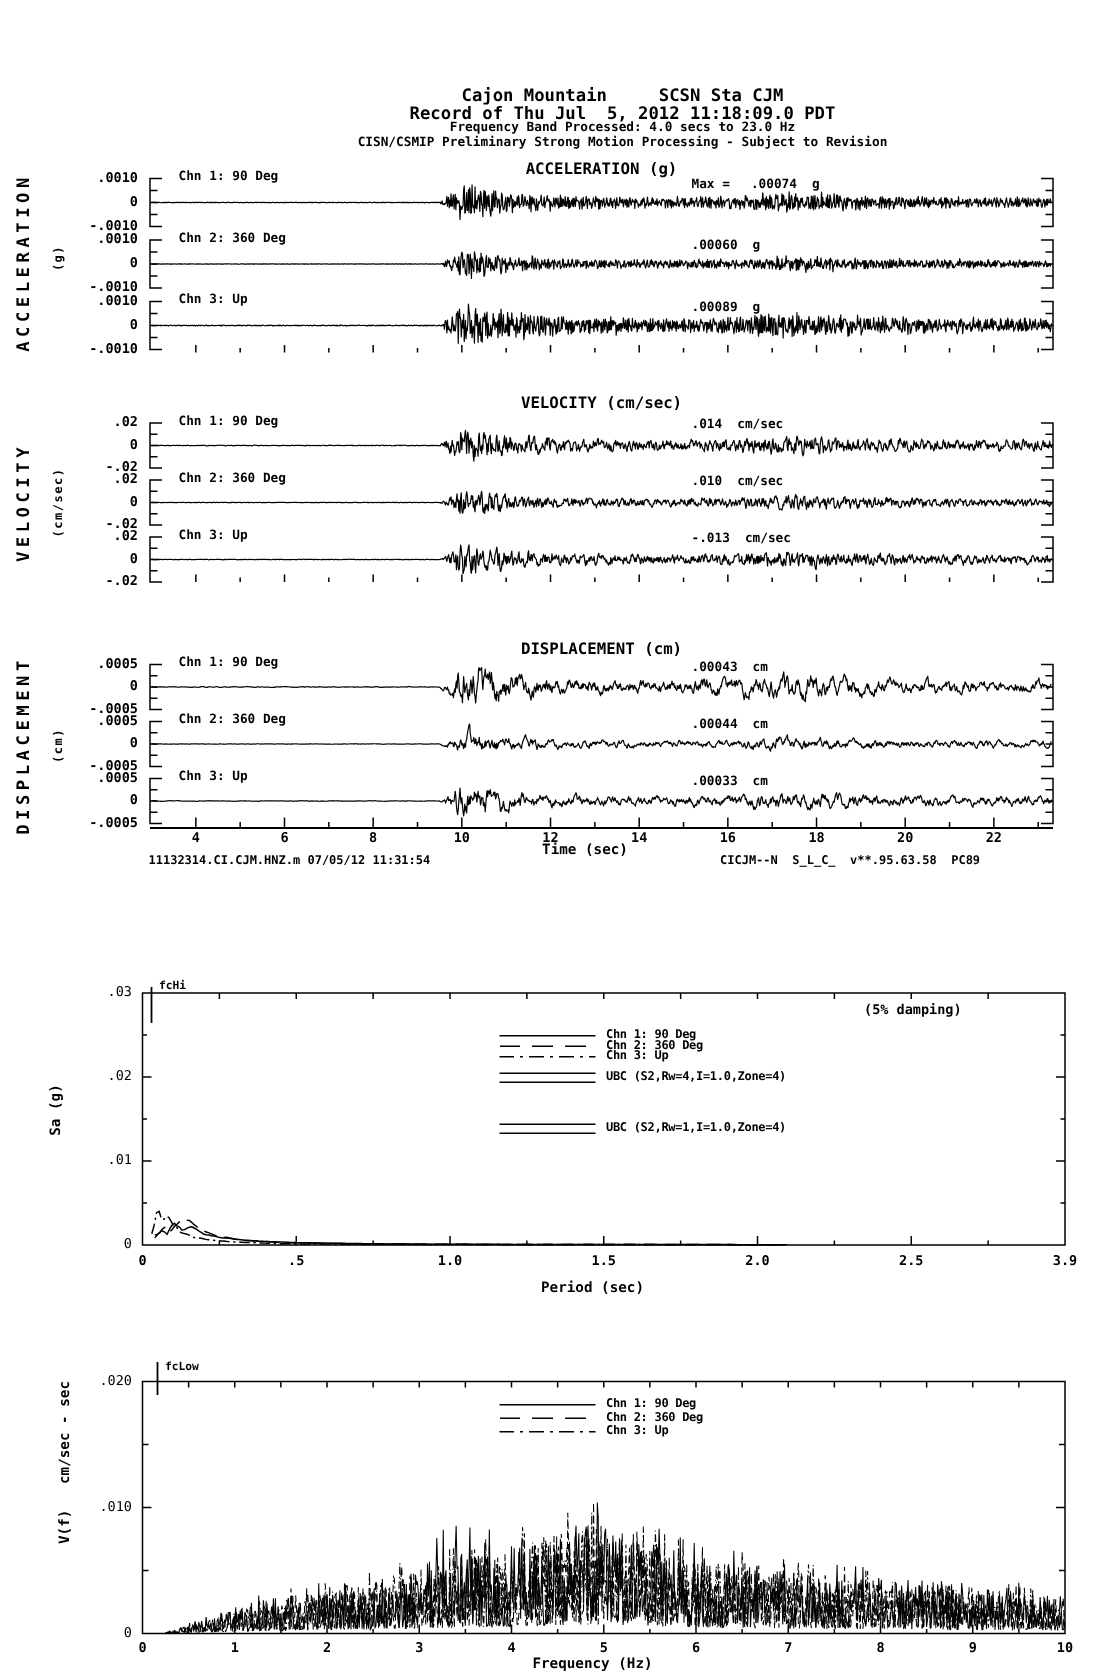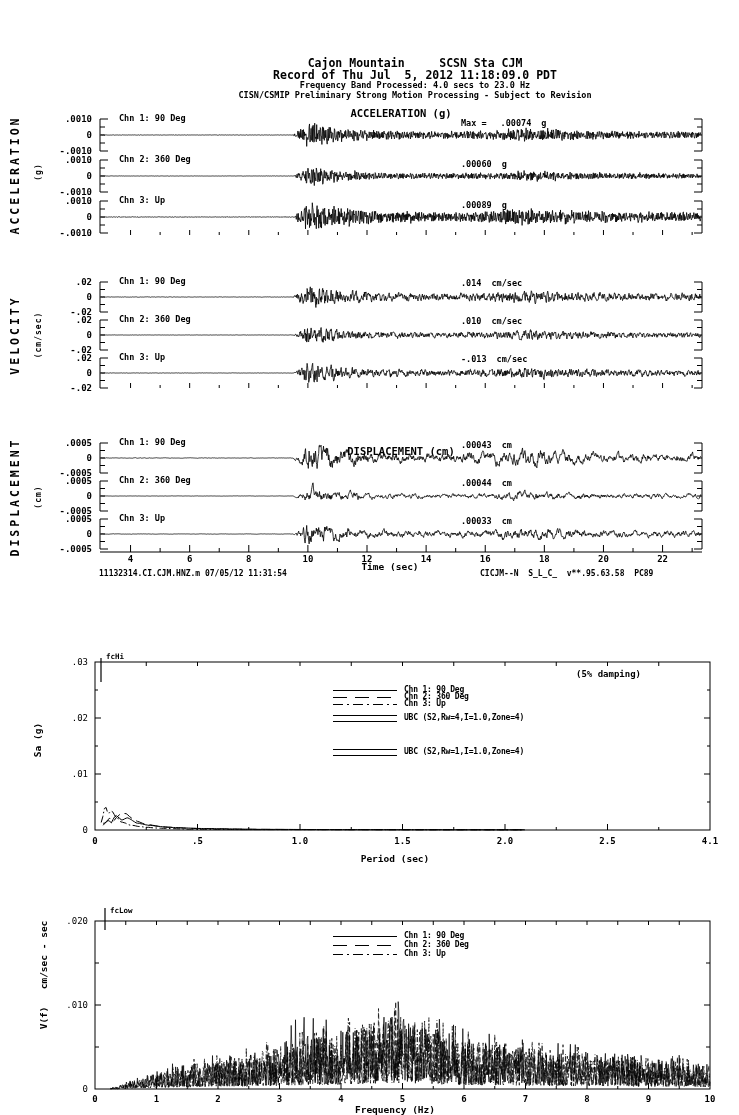--- a/index.html
+++ b/index.html
@@ -106,20 +106,21 @@
       <line x1="390.23645320197045" y1="125" x2="390.23645320197045" y2="120" stroke="#000" stroke-width="1"></line>
       <line x1="419.7931034482758" y1="125" x2="419.7931034482758" y2="122" stroke="#000" stroke-width="1"></line>
       <line x1="449.3497536945813" y1="125" x2="449.3497536945813" y2="120" stroke="#000" stroke-width="1"></line>
       <line x1="478.90640394088666" y1="125" x2="478.90640394088666" y2="122" stroke="#000" stroke-width="1"></line>
       <line x1="508.4630541871921" y1="125" x2="508.4630541871921" y2="120" stroke="#000" stroke-width="1"></line>
       <line x1="538.0197044334975" y1="125" x2="538.0197044334975" y2="122" stroke="#000" stroke-width="1"></line>
       <line x1="567.576354679803" y1="125" x2="567.576354679803" y2="120" stroke="#000" stroke-width="1"></line>
       <line x1="597.1330049261084" y1="125" x2="597.1330049261084" y2="122" stroke="#000" stroke-width="1"></line>
     </svg>
 
+  <div class="sec-title" style="top:263px">VELOCITY (cm/sec)</div>
   <div class="vlab" style="width:90px;left:-30px;top:328px">VELOCITY</div>
   <div class="vlab vlab-sm" style="width:64px;left:7px;top:328px">(cm/sec)</div>
 
   <div class="scl" style="top:282px">.02</div>
   <div class="scl" style="top:297px">0</div>
   <div class="scl" style="top:312px">-.02</div>
   <div class="scl" style="top:320px">.02</div>
   <div class="scl" style="top:335px">0</div>
   <div class="scl" style="top:350px">-.02</div>
   <div class="scl" style="top:358px">.02</div>
@@ -177,21 +178,21 @@
       <line x1="390.23645320197045" y1="116" x2="390.23645320197045" y2="111" stroke="#000" stroke-width="1"></line>
       <line x1="419.7931034482758" y1="116" x2="419.7931034482758" y2="113" stroke="#000" stroke-width="1"></line>
       <line x1="449.3497536945813" y1="116" x2="449.3497536945813" y2="111" stroke="#000" stroke-width="1"></line>
       <line x1="478.90640394088666" y1="116" x2="478.90640394088666" y2="113" stroke="#000" stroke-width="1"></line>
       <line x1="508.4630541871921" y1="116" x2="508.4630541871921" y2="111" stroke="#000" stroke-width="1"></line>
       <line x1="538.0197044334975" y1="116" x2="538.0197044334975" y2="113" stroke="#000" stroke-width="1"></line>
       <line x1="567.576354679803" y1="116" x2="567.576354679803" y2="111" stroke="#000" stroke-width="1"></line>
       <line x1="597.1330049261084" y1="116" x2="597.1330049261084" y2="113" stroke="#000" stroke-width="1"></line>
     </svg>
 
-  <div class="sec-title" style="top:445px">DISPLACEMENT (cm)</div>
+  <div class="sec-title" style="top:427px">DISPLACEMENT (cm)</div>
   <div class="vlab" style="width:130px;left:-50px;top:490px">DISPLACEMENT</div>
   <div class="vlab vlab-sm" style="width:36px;left:21px;top:490px">(cm)</div>
 
   <div class="scl" style="top:443px">.0005</div>
   <div class="scl" style="top:458px">0</div>
   <div class="scl" style="top:473px">-.0005</div>
   <div class="scl" style="top:481px">.0005</div>
   <div class="scl" style="top:496px">0</div>
   <div class="scl" style="top:511px">-.0005</div>
   <div class="scl" style="top:519px">.0005</div>
@@ -322,21 +323,21 @@
       <polyline points="13.2,168.35 14.8,167.95 16.5,166.56 18.1,164.47 19.8,163.29 21.4,163.73 23.0,166.27 24.7,164.90 26.3,162.54 28.0,161.16 29.6,159.62 31.2,158.58 32.9,158.90 34.5,158.50 36.2,158.67 37.8,159.86 39.4,161.45 41.1,162.70 42.7,164.11 44.4,165.15 46.0,165.71 47.6,166.38 49.3,166.90 50.9,167.60 52.6,168.31 54.2,168.94 55.8,169.16 57.5,169.49 59.1,169.73 60.8,169.89 62.4,170.22 64.0,170.50 65.7,170.80 67.3,171.12 69.0,171.39 70.6,171.67 72.2,171.77 73.9,171.88 75.5,171.95 77.2,172.05 78.8,172.17 80.4,172.23 82.1,172.38 83.7,172.43 85.4,172.55 87.0,172.66 88.6,172.78 90.3,172.88 91.9,173.01 93.6,173.09 95.2,173.21 96.8,173.29 98.5,173.34 100.1,173.36 101.8,173.39 103.4,173.42 105.0,173.45 106.7,173.49 108.3,173.52 110.0,173.57 111.6,173.59 113.2,173.62 114.9,173.65 116.5,173.68 118.2,173.70 119.8,173.73 121.4,173.76 123.1,173.80 124.7,173.83 126.4,173.87 128.0,173.89 129.6,173.92 131.3,173.95 132.9,173.98 134.6,174.02 136.2,174.04 137.8,174.07 139.5,174.10 141.1,174.13 142.8,174.17 144.4,174.19 146.0,174.23 147.7,174.26 149.3,174.27 151.0,174.28 152.6,174.29 154.2,174.30 155.9,174.30 157.5,174.31 159.2,174.32 160.8,174.32 162.4,174.33 164.1,174.34 165.7,174.34 167.4,174.35 169.0,174.36 170.6,174.36 172.3,174.37 173.9,174.38 175.6,174.38 177.2,174.39 178.8,174.40 180.5,174.40 182.1,174.41 183.8,174.42 185.4,174.42 187.0,174.43 188.7,174.44 190.3,174.44 192.0,174.45 193.6,174.46 195.2,174.46 196.9,174.47 198.5,174.48 200.2,174.48 201.8,174.49 203.4,174.50 205.1,174.50 206.7,174.51 208.4,174.52 210.0,174.52 211.6,174.53 213.3,174.54 214.9,174.54 216.6,174.55 218.2,174.56 219.8,174.56 221.5,174.57 223.1,174.58 224.8,174.58 226.4,174.59 228.0,174.60 229.7,174.60 231.3,174.61 233.0,174.61 234.6,174.61 236.2,174.61 237.9,174.61 239.5,174.62 241.2,174.62 242.8,174.62 244.4,174.62 246.1,174.62 247.7,174.62 249.4,174.62 251.0,174.62 252.6,174.63 254.3,174.63 255.9,174.63 257.6,174.63 259.2,174.63 260.8,174.63 262.5,174.63 264.1,174.64 265.8,174.64 267.4,174.64 269.0,174.64 270.7,174.64 272.3,174.64 274.0,174.64 275.6,174.64 277.2,174.65 278.9,174.65 280.5,174.65 282.2,174.65 283.8,174.65 285.4,174.65 287.1,174.65 288.7,174.66 290.4,174.66 292.0,174.66 293.6,174.66 295.3,174.66 296.9,174.66 298.6,174.66 300.2,174.67 301.8,174.67 303.5,174.67 305.1,174.67 306.8,174.67 308.4,174.67 310.0,174.67 311.7,174.67 313.3,174.68 315.0,174.68 316.6,174.68 318.2,174.68 319.9,174.68 321.5,174.68 323.2,174.68 324.8,174.69 326.4,174.69 328.1,174.69 329.7,174.69 331.4,174.69 333.0,174.69 334.6,174.69 336.3,174.69 337.9,174.70 339.6,174.70 341.2,174.70 342.8,174.70 344.5,174.70 346.1,174.70 347.8,174.70 349.4,174.71 351.0,174.71 352.7,174.71 354.3,174.71 356.0,174.71 357.6,174.71 359.2,174.71 360.9,174.71 362.5,174.72 364.2,174.72 365.8,174.72 367.4,174.72 369.1,174.72 370.7,174.72 372.4,174.72 374.0,174.73 375.6,174.73 377.3,174.73 378.9,174.73 380.6,174.73 382.2,174.73 383.8,174.73 385.5,174.74 387.1,174.74 388.8,174.74 390.4,174.74 392.0,174.74 393.7,174.74 395.3,174.74 397.0,174.74 398.6,174.75 400.2,174.75 401.9,174.75 403.5,174.75 405.2,174.75 406.8,174.75 408.4,174.75 410.1,174.76 411.7,174.76 413.4,174.76 415.0,174.76 416.6,174.76 418.3,174.76 419.9,174.76 421.6,174.76 423.2,174.77 424.8,174.77 426.5,174.77 428.1,174.77 429.8,174.77 431.4,174.77 433.0,174.77 434.7,174.78 " fill="none" stroke="#000" stroke-width="1" stroke-dasharray="9,5"></polyline>
       <polyline points="11.2,167.45 12.8,161.73 14.4,153.47 16.1,152.50 17.7,157.98 19.4,157.82 21.0,155.97 22.6,156.71 24.3,159.63 25.9,162.52 27.6,162.89 29.2,165.33 30.8,166.84 32.5,167.25 34.1,167.70 35.8,168.23 37.4,169.20 39.0,169.87 40.7,170.21 42.3,170.37 44.0,170.52 45.6,170.86 47.2,171.25 48.9,171.51 50.5,171.63 52.2,171.79 53.8,172.03 55.4,172.17 57.1,172.35 58.7,172.31 60.4,172.55 62.0,172.75 63.6,172.86 65.3,172.97 66.9,173.04 68.6,173.11 70.2,173.15 71.8,173.24 73.5,173.33 75.1,173.32 76.8,173.39 78.4,173.50 80.0,173.50 81.7,173.60 83.3,173.68 85.0,173.68 86.6,173.75 88.2,173.84 89.9,173.91 91.5,173.94 93.2,174.02 94.8,174.09 96.4,174.13 98.1,174.17 99.7,174.19 101.4,174.20 103.0,174.20 104.6,174.22 106.3,174.23 107.9,174.25 109.6,174.25 111.2,174.27 112.8,174.27 114.5,174.29 116.1,174.31 117.8,174.32 119.4,174.33 121.0,174.34 122.7,174.35 124.3,174.36 126.0,174.38 127.6,174.40 129.2,174.40 130.9,174.42 132.5,174.43 134.2,174.44 135.8,174.45 137.4,174.47 139.1,174.48 140.7,174.49 142.4,174.50 144.0,174.52 145.6,174.53 147.3,174.54 148.9,174.55 150.6,174.55 152.2,174.56 153.8,174.56 155.5,174.56 157.1,174.56 158.8,174.56 160.4,174.56 162.0,174.57 163.7,174.57 165.3,174.57 167.0,174.57 168.6,174.57 170.2,174.57 171.9,174.57 173.5,174.58 175.2,174.58 176.8,174.58 178.4,174.58 180.1,174.58 181.7,174.58 183.4,174.59 185.0,174.59 186.6,174.59 188.3,174.59 189.9,174.59 191.6,174.59 193.2,174.60 194.8,174.60 196.5,174.60 198.1,174.60 199.8,174.60 201.4,174.60 203.0,174.61 204.7,174.61 206.3,174.61 208.0,174.61 209.6,174.61 211.2,174.61 212.9,174.61 214.5,174.62 216.2,174.62 217.8,174.62 219.4,174.62 221.1,174.62 222.7,174.62 224.4,174.63 226.0,174.63 227.6,174.63 229.3,174.63 230.9,174.63 232.6,174.63 234.2,174.64 235.8,174.64 237.5,174.64 239.1,174.64 240.8,174.64 242.4,174.64 244.0,174.65 245.7,174.65 247.3,174.65 249.0,174.65 250.6,174.65 252.2,174.65 253.9,174.65 255.5,174.66 257.2,174.66 258.8,174.66 260.4,174.66 262.1,174.66 263.7,174.66 265.4,174.67 267.0,174.67 268.6,174.67 270.3,174.67 271.9,174.67 273.6,174.67 275.2,174.68 276.8,174.68 278.5,174.68 280.1,174.68 281.8,174.68 283.4,174.68 285.0,174.69 286.7,174.69 288.3,174.69 290.0,174.69 291.6,174.69 293.2,174.69 294.9,174.69 296.5,174.70 298.2,174.70 299.8,174.70 301.4,174.70 303.1,174.70 304.7,174.70 306.4,174.71 308.0,174.71 309.6,174.71 311.3,174.71 312.9,174.71 314.6,174.71 316.2,174.72 317.8,174.72 319.5,174.72 321.1,174.72 322.8,174.72 324.4,174.72 326.0,174.73 327.7,174.73 329.3,174.73 331.0,174.73 332.6,174.73 334.2,174.73 335.9,174.73 337.5,174.74 339.2,174.74 340.8,174.74 342.4,174.74 344.1,174.74 345.7,174.74 347.4,174.75 349.0,174.75 350.6,174.75 352.3,174.75 353.9,174.75 355.6,174.75 357.2,174.76 358.8,174.76 360.5,174.76 362.1,174.76 363.8,174.76 365.4,174.76 367.0,174.77 368.7,174.77 370.3,174.77 372.0,174.77 373.6,174.77 375.2,174.77 376.9,174.77 378.5,174.78 380.2,174.78 381.8,174.78 383.4,174.78 385.1,174.78 386.7,174.78 388.4,174.79 390.0,174.79 391.6,174.79 393.3,174.79 394.9,174.79 396.6,174.79 398.2,174.80 399.8,174.80 401.5,174.80 403.1,174.80 404.8,174.80 406.4,174.80 408.0,174.81 409.7,174.81 411.3,174.81 413.0,174.81 414.6,174.81 416.2,174.81 417.9,174.81 419.5,174.82 421.2,174.82 422.8,174.82 424.4,174.82 426.1,174.82 427.7,174.82 429.4,174.83 431.0,174.83 432.6,174.83 434.3,174.83 " fill="none" stroke="#000" stroke-width="1" stroke-dasharray="7,2.5,1.5,2.5"></polyline>
     </svg>
   <div id="sa-tick-labels">
       <div class="tickx" style="left: 95px; top: 836px;">0</div>
       <div class="tickx" style="left: 197.5px; top: 836px;">.5</div>
       <div class="tickx" style="left: 300px; top: 836px; text-align: center;">1.0</div>
       <div class="tickx" style="left: 402.5px; top: 836px;">1.5</div>
       <div class="tickx" style="left: 505px; top: 836px;">2.0</div>
       <div class="tickx" style="left: 607.5px; top: 836px;">2.5</div>
-      <div class="tickx" style="left: 710px; top: 836px;">4.1</div>
+      <div class="tickx" style="left: 710px; top: 836px;">3.9</div>
       <div class="ticky" style="left: 48px; top: 830px;">0</div>
       <div class="ticky" style="left: 48px; top: 774px;">.01</div>
       <div class="ticky" style="left: 48px; top: 718px;">.02</div>
       <div class="ticky" style="left: 48px; top: 662px;">.03</div>
     </div>
   <div class="axlab" style="left:295px;width:200px;top:853px">Period (sec)</div>
 
   <div class="fclab" style="left:110px;top:906px">fcLow</div>
   <div class="vlab" style="width:150px;left:-31px;top:968px;font-size:9.5px;letter-spacing:0px">V(f)   cm/sec - sec</div>
 

